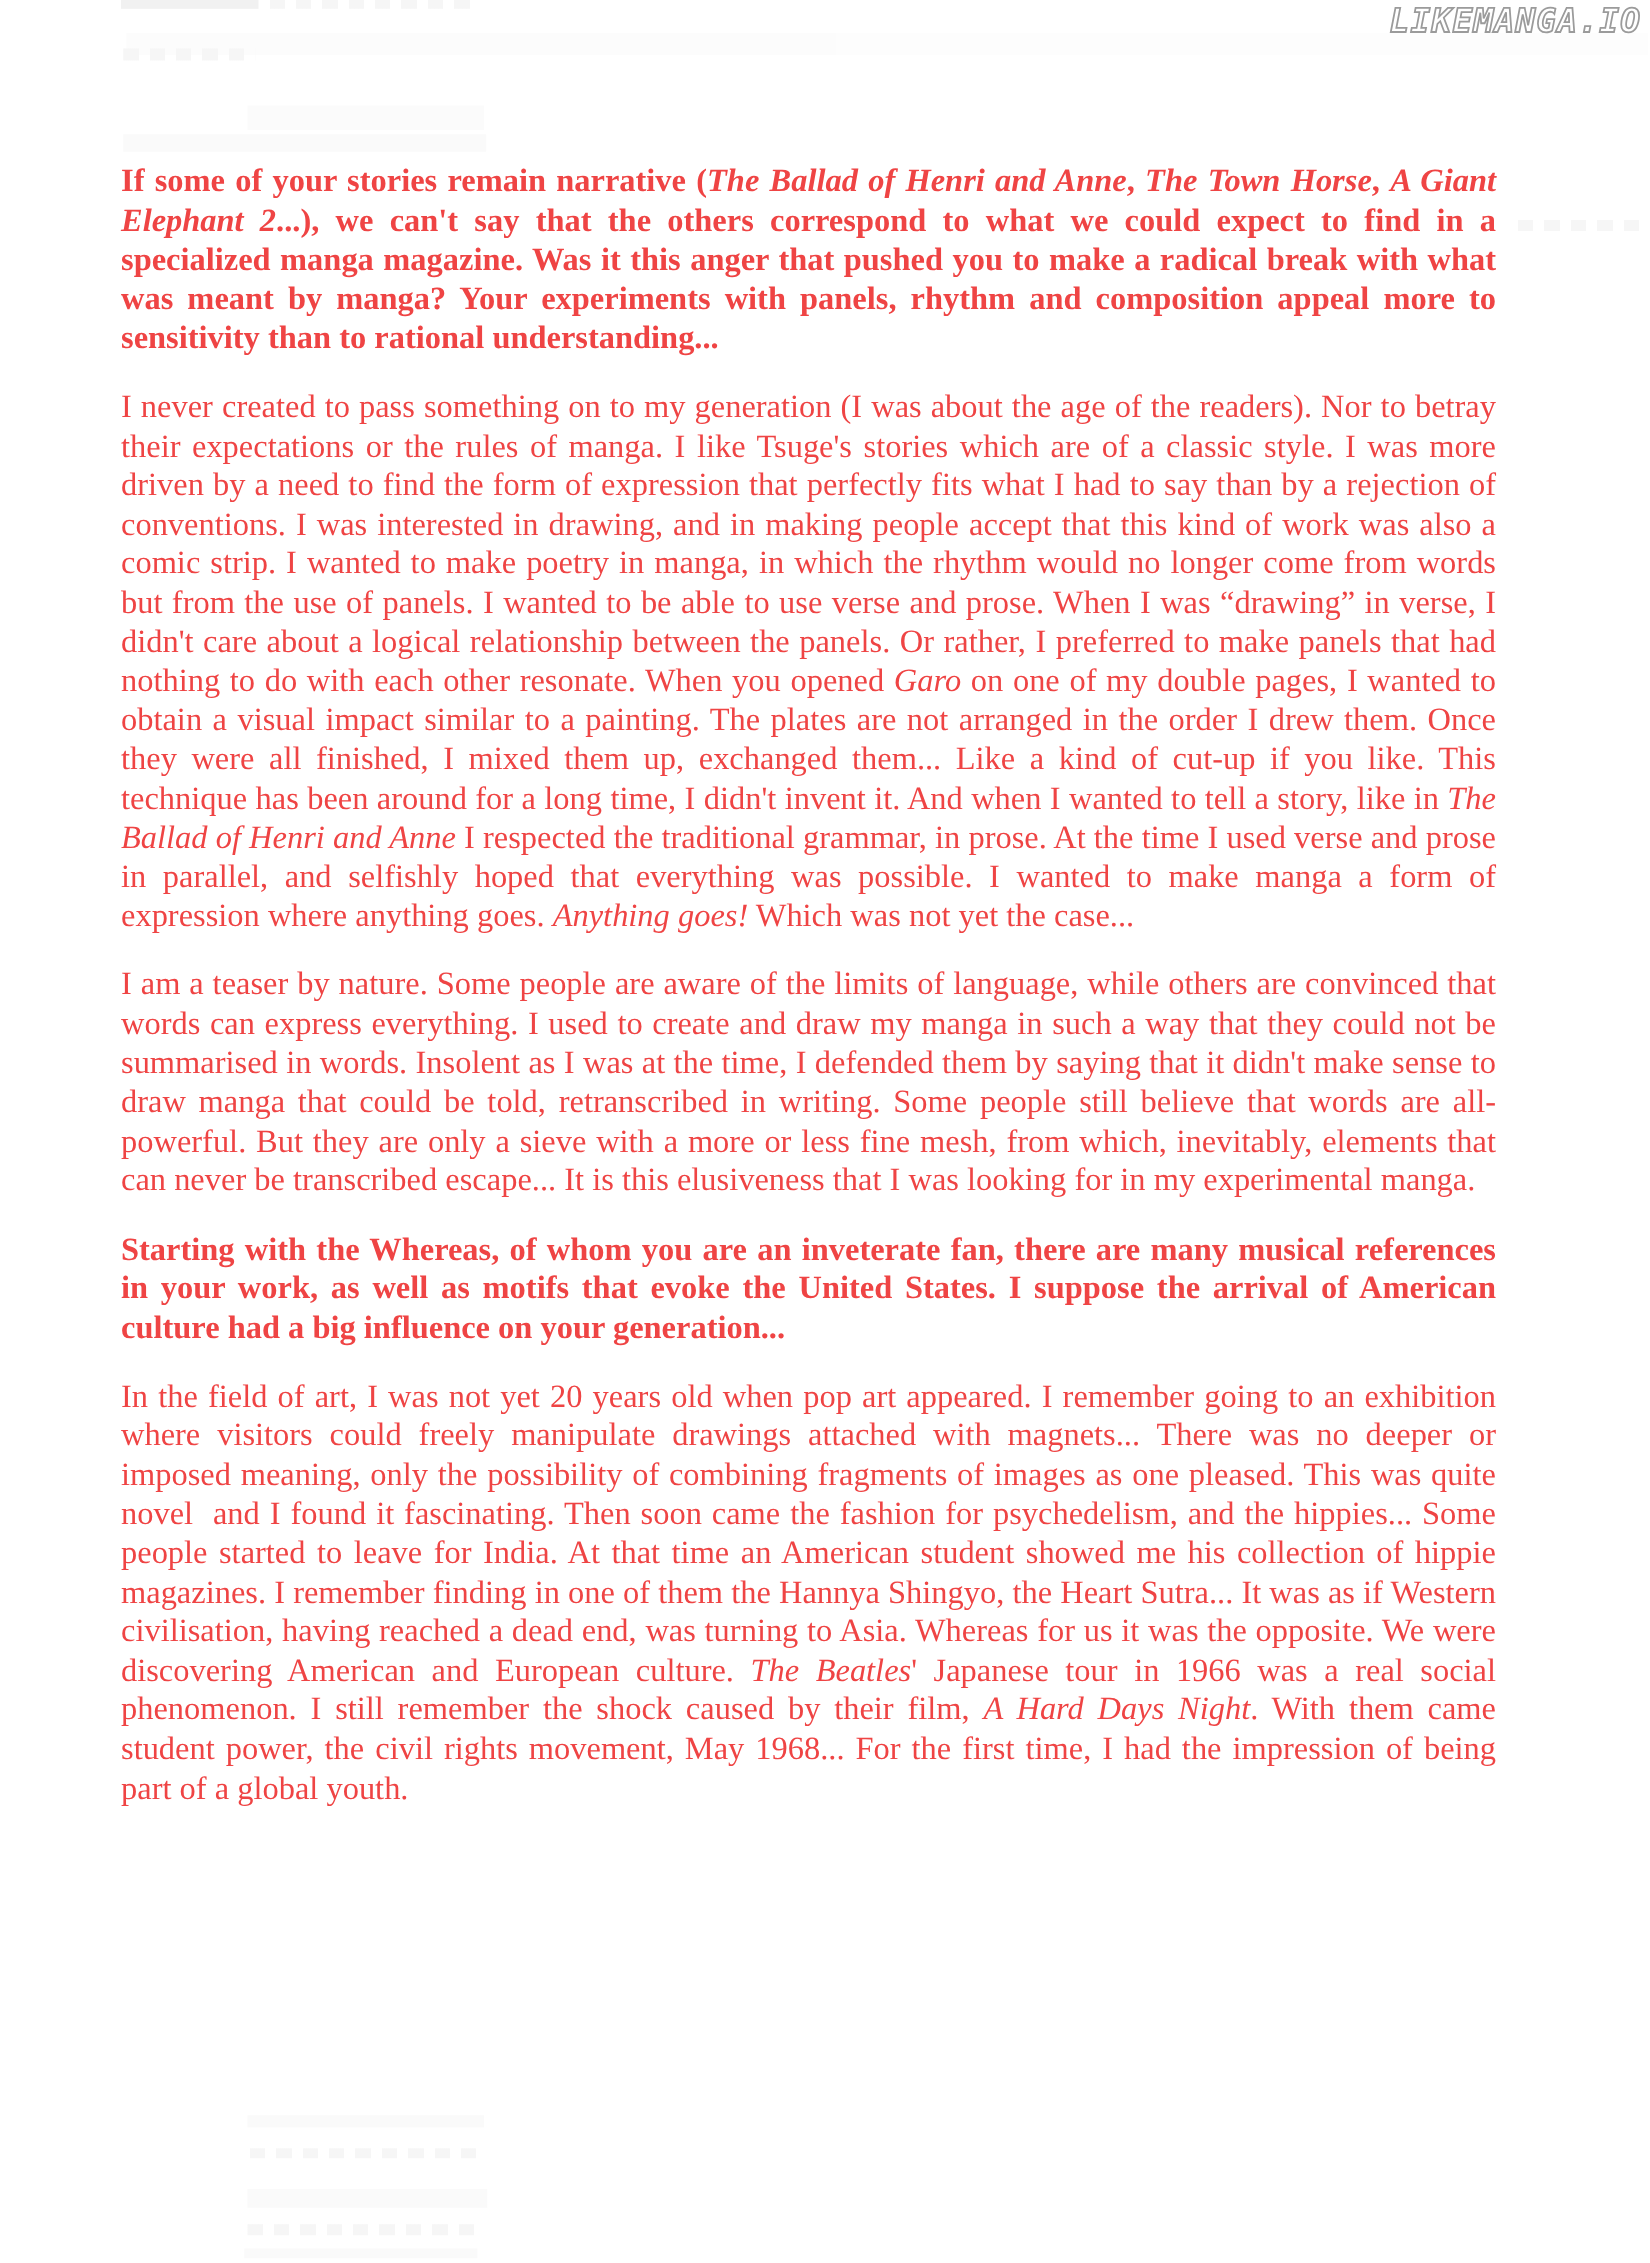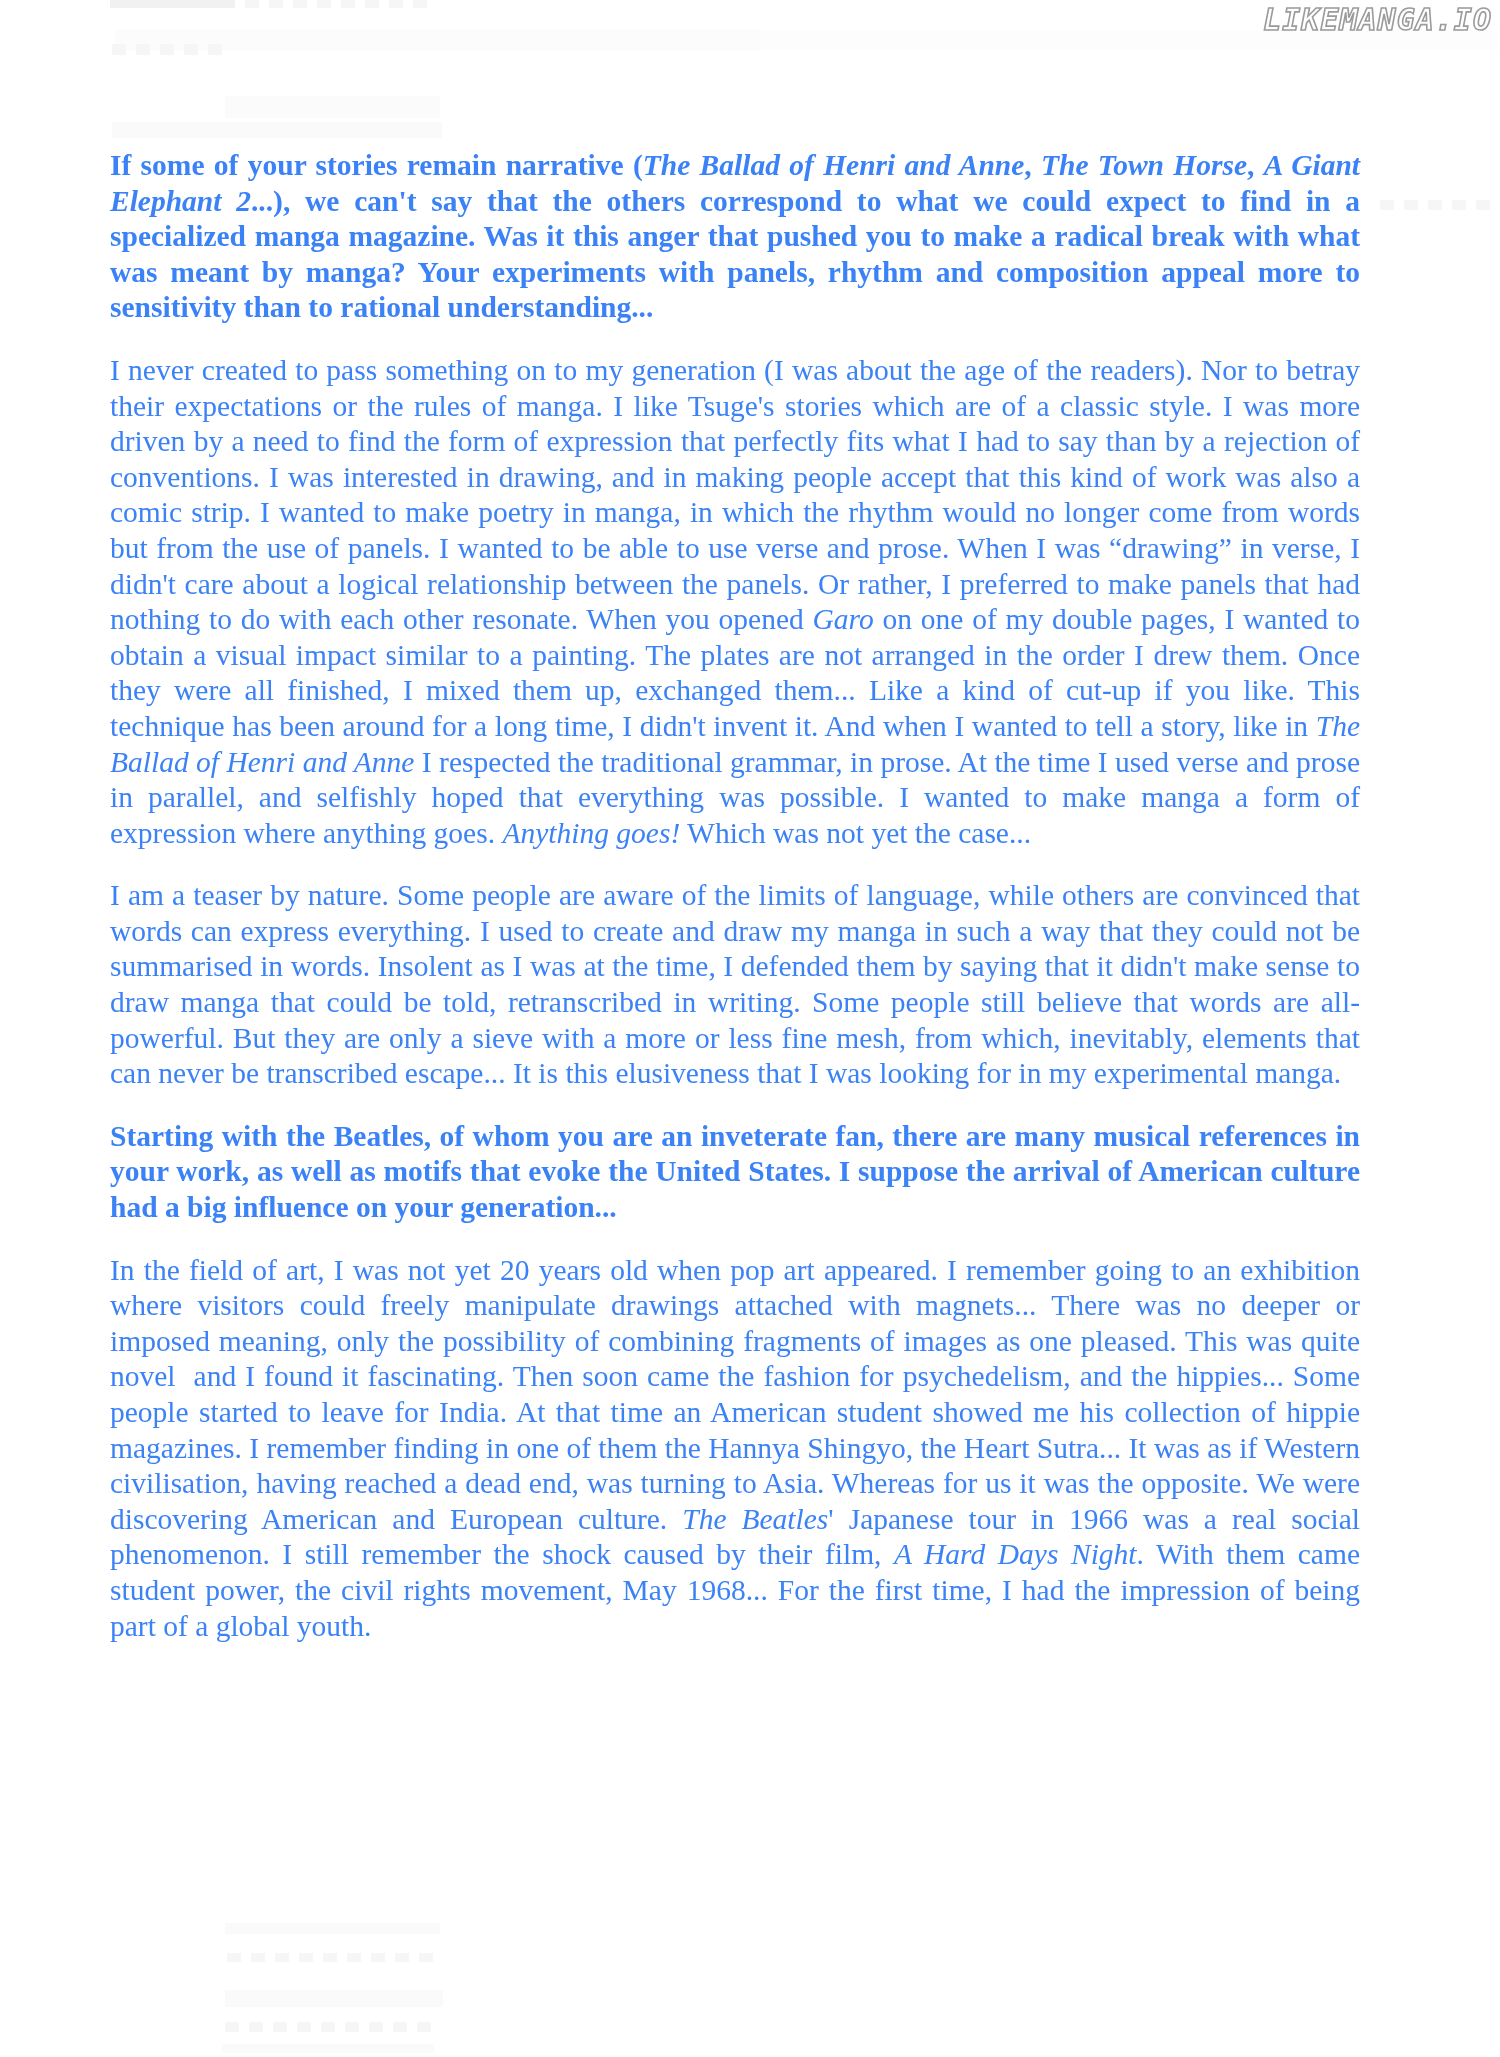--- a/index.html
+++ b/index.html
@@ -25,21 +25,21 @@
     -webkit-text-stroke: 1.6px #9b9b9b;
     text-stroke: 1.6px #9b9b9b;
     user-select: none;
   }
   
   .article {
     position: absolute;
     left: 110px;
     top: 148px;
     width: 1250px;
-    color: #3b82f6;
+    color: #ef4444;
     font-size: 29.5px;
     line-height: 35.6px;
     text-align: justify;
   }
   .article p.para { margin: 0 0 27px 0; }
   .article p.question { font-weight: 700; }
   .article span.it { font-style: italic; }
   
   .artifact { position: absolute; pointer-events: none; }
   .a-solid { background: #fafafa; }
@@ -58,21 +58,21 @@
   <div class="artifact a-solid" style="left:225px; top:96px; width:215px; height:22px; background:#fbfbfb;"></div>
   <div class="artifact a-solid" style="left:112px; top:122px; width:330px; height:16px;"></div>
   <div class="artifact a-dash" style="left:1380px; top:200px; width:117px; height:10px;"></div>
 
   <div class="watermark">LIKEMANGA.IO</div>
 
   <div class="article">
       <p class="para question"><span>If some of your stories remain narrative (</span><span class="it">The Ballad of Henri and Anne</span><span>, </span><span class="it">The Town Horse</span><span>, </span><span class="it">A Giant Elephant 2</span><span>...), we can't say that the others correspond to what we could expect to find in a specialized manga magazine. Was it this anger that pushed you to make a radical break with what was meant by manga? Your experiments with panels, rhythm and composition appeal more to sensitivity than to rational understanding...</span></p>
       <p class="para answer"><span>I never created to pass something on to my generation (I was about the age of the readers). Nor to betray their expectations or the rules of manga. I like Tsuge's stories which are of a classic style. I was more driven by a need to find the form of expression that perfectly fits what I had to say than by a rejection of conventions. I was interested in drawing, and in making people accept that this kind of work was also a comic strip. I wanted to make poetry in manga, in which the rhythm would no longer come from words but from the use of panels. I wanted to be able to use verse and prose. When I was “drawing” in verse, I didn't care about a logical relationship between the panels. Or rather, I preferred to make panels that had nothing to do with each other resonate. When you opened </span><span class="it">Garo</span><span> on one of my double pages, I wanted to obtain a visual impact similar to a painting. The plates are not arranged in the order I drew them. Once they were all finished, I mixed them up, exchanged them... Like a kind of cut-up if you like. This technique has been around for a long time, I didn't invent it. And when I wanted to tell a story, like in </span><span class="it">The Ballad of Henri and Anne</span><span> I respected the traditional grammar, in prose. At the time I used verse and prose in parallel, and selfishly hoped that everything was possible. I wanted to make manga a form of expression where anything goes. </span><span class="it">Anything goes!</span><span> Which was not yet the case...</span></p>
       <p class="para answer"><span>I am a teaser by nature. Some people are aware of the limits of language, while others are convinced that words can express everything. I used to create and draw my manga in such a way that they could not be summarised in words. Insolent as I was at the time, I defended them by saying that it didn't make sense to draw manga that could be told, retranscribed in writing. Some people still believe that words are all-powerful. But they are only a sieve with a more or less fine mesh, from which, inevitably, elements that can never be transcribed escape... It is this elusiveness that I was looking for in my experimental manga.</span></p>
-      <p class="para question"><span>Starting with the Beatles, of whom you are an inveterate fan, there are many musical references in your work, as well as motifs that evoke the United States. I suppose the arrival of American culture had a big influence on your generation...</span></p>
+      <p class="para question"><span>Starting with the Whereas, of whom you are an inveterate fan, there are many musical references in your work, as well as motifs that evoke the United States. I suppose the arrival of American culture had a big influence on your generation...</span></p>
       <p class="para answer"><span>In the field of art, I was not yet 20 years old when pop art appeared. I remember going to an exhibition where visitors could freely manipulate drawings attached with magnets... There was no deeper or imposed meaning, only the possibility of combining fragments of images as one pleased. This was quite novel&nbsp; and I found it fascinating. Then soon came the fashion for psychedelism, and the hippies... Some people started to leave for India. At that time an American student showed me his collection of hippie magazines. I remember finding in one of them the Hannya Shingyo, the Heart Sutra... It was as if Western civilisation, having reached a dead end, was turning to Asia. Whereas for us it was the opposite. We were discovering American and European culture. </span><span class="it">The Beatles</span><span>' Japanese tour in 1966 was a real social phenomenon. I still remember the shock caused by their film, </span><span class="it">A Hard Days Night</span><span>. With them came student power, the civil rights movement, May 1968... For the first time, I had the impression of being part of a global youth.</span></p>
     </div>
 
   <div class="artifact a-solid" style="left:225px; top:1923px; width:215px; height:11px;"></div>
   <div class="artifact a-dash" style="left:227px; top:1953px; width:212px; height:9px;"></div>
   <div class="artifact a-solid" style="left:225px; top:1990px; width:218px; height:17px;"></div>
   <div class="artifact a-dash" style="left:225px; top:2022px; width:215px; height:10px;"></div>
   <div class="artifact a-solid" style="left:222px; top:2044px; width:212px; height:9px;"></div>
 
 </div>

